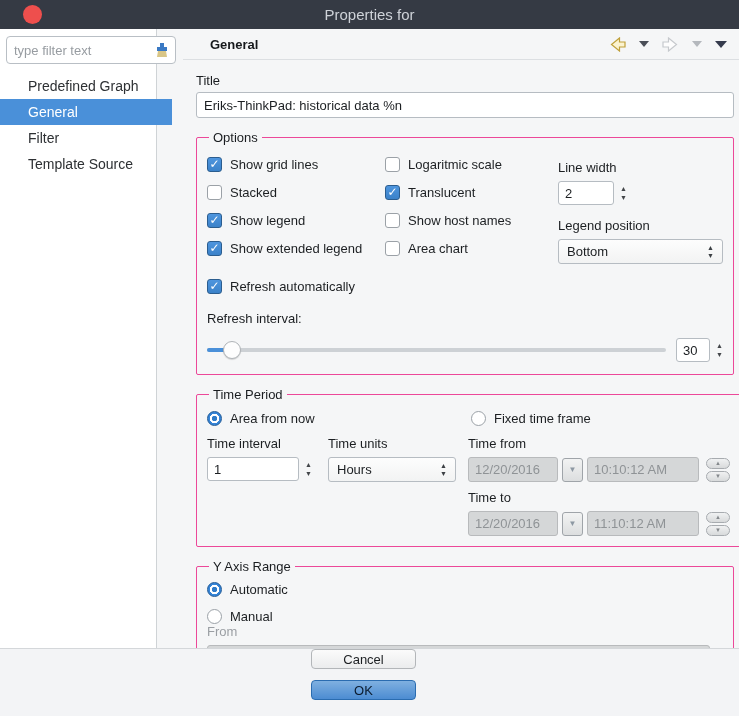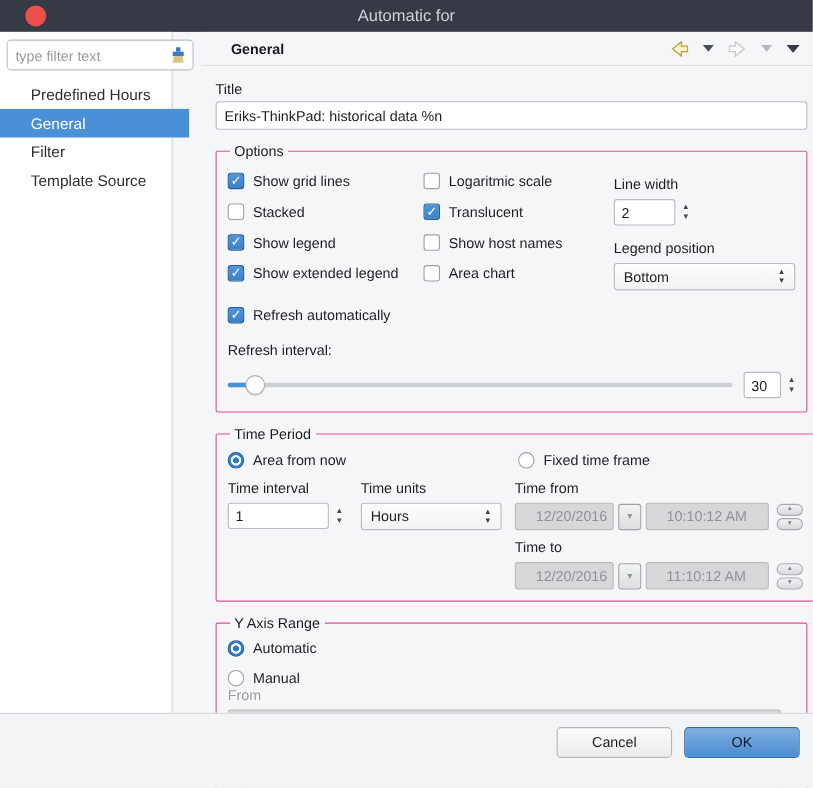--- a/index.html
+++ b/index.html
@@ -70,21 +70,21 @@
 
   
   .tp { width:516px; }
   .tp-radios { display:flex; margin-top:2px; height:20px; }
   .tp-radios .r1 { width:264px; }
   .tp-cols { display:flex; margin-top:8px; }
   .tp-c1 { width:112px; }
   .tp-c2 { width:128px; margin-left:9px; }
   .tp-c3 { flex:1; margin-left:12px; }
   .tp-lbl { font-size:13px; height:18px; }
-  .dis-input { height:25px; background:#d5d7d8; border:1px solid #b8babc; border-radius:3px; color:#8f9396; font-size:13px; display:flex; align-items:center; padding:0 18px; }
+  .dis-input { height:25px; background:#d5d7d8; border:1px solid #b8babc; border-radius:3px; color:#8f9396; font-size:13px; display:flex; align-items:center; padding:0 6px; }
   .date-row { display:flex; align-items:center; margin-top:3px; gap:4px; }
   .d-date { width:90px; }
   .d-time { width:112px; }
   .combo-btn { width:21px; height:24px; border:1px solid #9fa4a9; border-radius:3px; background:linear-gradient(#f2f3f3,#dcdedf); display:flex; align-items:center; justify-content:center; font-size:8px; color:#8d98a3; }
   .pills { display:flex; flex-direction:column; gap:2px; margin-left:3px; }
   .pill { width:24px; height:11px; border:1px solid #a7abaf; border-radius:6px; background:linear-gradient(#f0f1f2,#d8dadb); font-size:6px; line-height:9px; text-align:center; color:#84888c; }
 
   
   .ya-cols { display:flex; margin-top:2px;flex-direction:column; }
   .ya-c1 { width:100px; display:flex; flex-direction:column; gap:12px; padding-top:2px; }
@@ -94,45 +94,45 @@
   .ya-input-row { display:flex; align-items:center; margin-top:3px; }
   .ya-input { flex:1; }
   .dim .sa { color:#9a9ea3; }
 
   
   .panel-btns { display:flex; justify-content:flex-end; gap:20px; margin-top:12px; margin-right:22px; }
   .btn { height:26px; border:1px solid #b3b6b9; border-radius:4px; background:linear-gradient(#fbfbfb,#ebeced); font:13px "Liberation Sans",sans-serif; color:#1c1f22; padding:0 15px; display:flex; align-items:center; justify-content:center; cursor:default; }
   .btn.apply { width:96px; }
 
   
-  .footer { position:absolute; top:648px; left:0; right:0; height:68px; background:#f3f4f6; border-top:1px solid #d4d7da; display:flex; align-items:center; justify-content:flex-end; gap:11px; padding:0 12px 16px 0; }
+  .footer { position:absolute; top:648px; left:0; right:0; height:68px; background:#f3f4f6; border-top:1px solid #d4d7da; display:flex; align-items:center; justify-content:flex-end; gap:11px; padding:0 12px 16px 0;flex-direction:column; }
   .footer .btn { width:105px; height:28px; }
   .btn.ok { background:linear-gradient(#7fb0e0,#4c8cd2); border:1px solid #2a6cb0; color:#0b1b2e; }
 </style>
 </head>
 <body>
 
 <div class="window">
 
   <div class="titlebar">
     <span class="close-dot"></span>
-    <span class="win-title">Automatic for</span>
+    <span class="win-title">Properties for</span>
   </div>
 
   <div class="sidebar">
     <div class="filter-box">
       <input placeholder="type filter text" style="">
       <svg width="16" height="16" viewBox="0 0 16 16">
         <rect x="6" y="1" width="4" height="4" fill="#3a79c4"></rect>
         <rect x="3" y="5" width="10" height="4" fill="#3a79c4"></rect>
         <path d="M4 9 h8 l1 6 h-10 z" fill="#d9c687"></path>
       </svg>
     </div>
     <div class="nav">
-      <div class="nav-item">Predefined Hours</div>
+      <div class="nav-item">Predefined Graph</div>
       <div class="nav-item selected">General</div>
       <div class="nav-item">Filter</div>
       <div class="nav-item">Template Source</div>
     </div>
   </div>
 
   <div class="panel">
     <div class="panel-header">
       <span class="ph-title">General</span>
       <span class="ph-icons">

